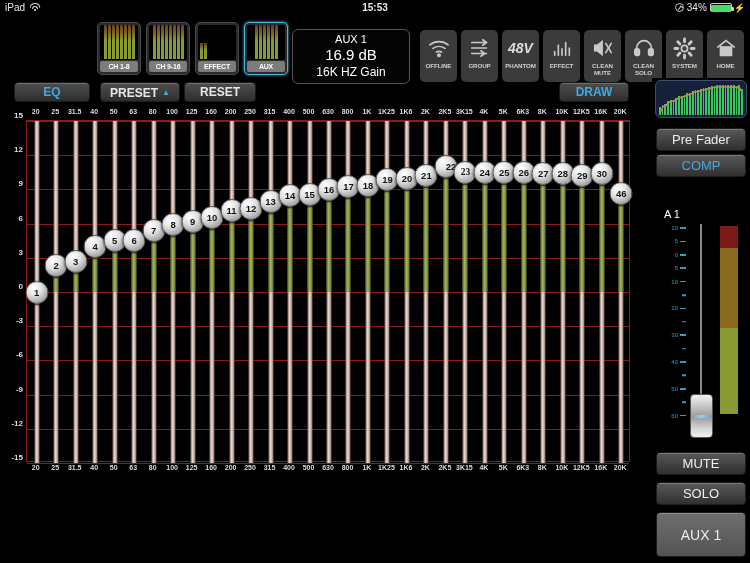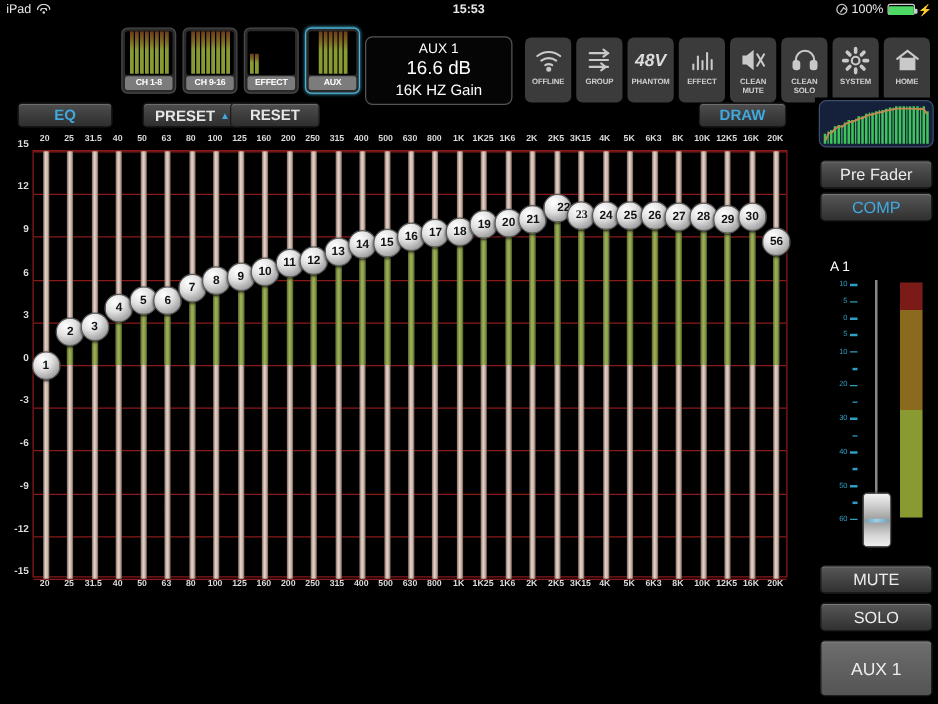--- a/index.html
+++ b/index.html
@@ -68,21 +68,21 @@
   .v48 { color:#dcdcdc; font-size:14px; font-weight:bold; font-style:italic; }
 
   
   .ctrlrow { position:absolute; top:80px; left:0; width:650px; height:26px; }
   .btn3d { position:absolute; height:20px; border-radius:4px;
            background:linear-gradient(to bottom,#4e4e4e,#2e2e2e); border:1px solid #1a1a1a;
            color:#e6e6e6; font-size:12px; font-weight:bold; text-align:center; line-height:19px;
            box-shadow:inset 0 1px 0 rgba(255,255,255,.18); }
   .btn3d.blue { color:#3fa9e0; }
   #eqBtn { left:14px; top:2px; width:76px; }
-  #presetBtn { left:114px; top:2px; width:80px; }
+  #presetBtn { left:100px; top:2px; width:80px; }
   #presetBtn .tri { color:#3fa9e0; font-size:8px; margin-left:4px; vertical-align:2px; }
   #resetBtn { left:184px; top:2px; width:72px; }
   #drawBtn { left:559px; top:2px; width:70px; }
 
   
   .graph { position:absolute; left:26px; top:120px; width:604px; height:342px;
            background:#000; border:1px solid #8b1a1a; }
   .gl { position:absolute; left:0; width:100%; height:1px; background:#8b1a1a; }
   .ylabels { position:absolute; left:0; top:114px; width:26px; height:354px; }
   .ylabels span { position:absolute; right:3px; color:#dcdcdc; font-size:8px; font-weight:bold; transform:translateY(-50%); }
@@ -147,21 +147,21 @@
       <span>iPad</span>
       <span class="wifi-ico">
           <i></i>
           <i></i>
           <i></i>
         </span>
     </div>
     <div class="sb-center">15:53</div>
     <div class="sb-right">
       <span class="lock-ico"></span>
-      <span>100%</span>
+      <span>34%</span>
       <span class="battery">
           <span class="fill" style="width:100%"></span>
         </span>
       <span class="bolt">⚡</span>
     </div>
   </div>
 
   <div class="topbar">
 
     <div class="mtabs" id="mtabs">
@@ -206,21 +206,21 @@
             <div class="bar" style="height: 34px;"></div>
             <div class="bar" style="height: 34px;"></div>
             <div class="bar" style="height: 34px;"></div>
           </div>
           <div class="lbl">AUX</div>
         </div>
       </div>
 
     <div class="readout">
       <div class="r1">AUX 1</div>
-      <div class="r2">16.6 dB</div>
+      <div class="r2">16.9 dB</div>
       <div class="r3">16K HZ Gain</div>
     </div>
 
     <div class="icons" id="icons">
         <div class="ibtn">
           <div class="gly">
             <svg width="22" height="22" viewBox="0 0 24 24" fill="none" stroke="#c9c9c9" stroke-width="1.8" stroke-linecap="round">
               <path d="M2 8.5a16 16 0 0 1 20 0"></path>
               <path d="M5.5 12.5a11 11 0 0 1 13 0"></path>
               <path d="M9 16.5a6 6 0 0 1 6 0"></path>
@@ -511,21 +511,21 @@
         <div class="knob" style="top: 42.58px;">29</div>
       </div>
       <div class="slider" style="left: 574.774px;">
         <div class="track"></div>
         <div class="fill" style="top: 52.44px; height: 118.56px;"></div>
         <div class="knob" style="top: 41.44px;">30</div>
       </div>
       <div class="slider" style="left: 594.258px;">
         <div class="track"></div>
         <div class="fill" style="top: 71.82px; height: 99.18px;"></div>
-        <div class="knob" style="top: 60.82px;">56</div>
+        <div class="knob" style="top: 60.82px;">46</div>
       </div>
     </div>
   <div class="xlabels bot" id="xbot">
       <span style="left: 9.74194px;">20</span>
       <span style="left: 29.2258px;">25</span>
       <span style="left: 48.7097px;">31.5</span>
       <span style="left: 68.1935px;">40</span>
       <span style="left: 87.6774px;">50</span>
       <span style="left: 107.161px;">63</span>
       <span style="left: 126.645px;">80</span>

